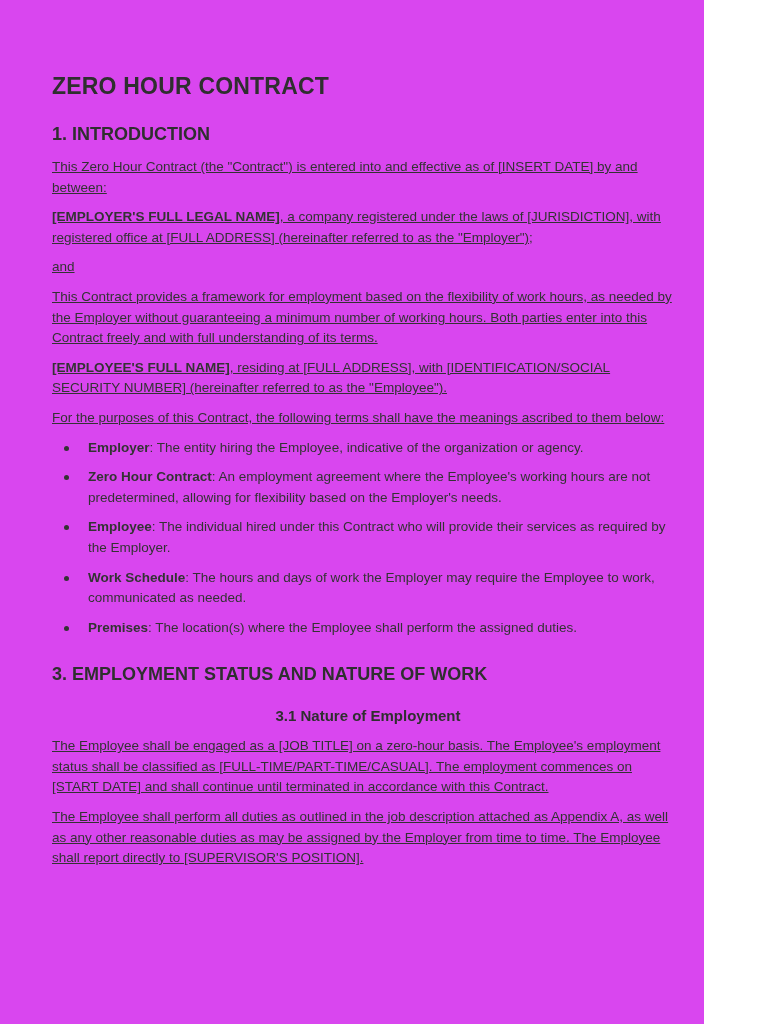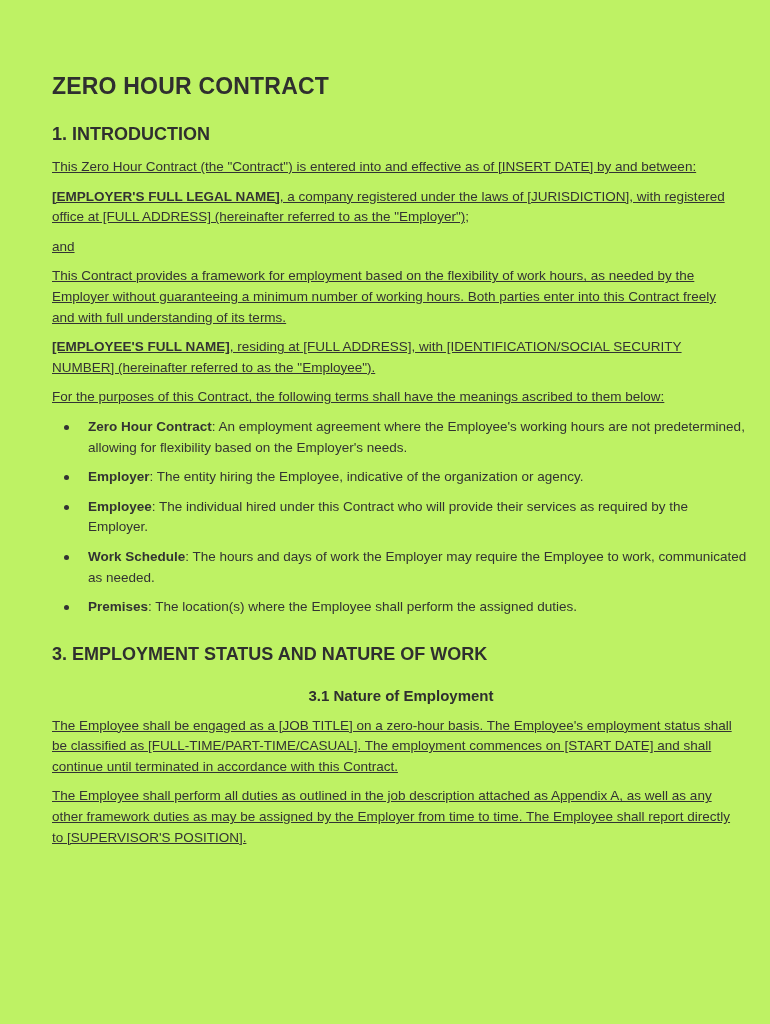--- a/index.html
+++ b/index.html
@@ -5,24 +5,24 @@
   * { box-sizing: border-box; }
   html, body {
     margin: 0;
     padding: 0;
     width: 770px;
     height: 1024px;
     background: #ffffff;
     overflow: hidden;
   }
   .page {
-    width: 770px;
+    width: 704px;
     height: 1024px;
     padding: 72px 20px 0 52px;
-    background: #bef264;
+    background: #d946ef;
     font-family: "Liberation Sans", sans-serif;
     color: #333333;
     font-size: 13.5px;
     line-height: 20.6px;
   }
   h1.doc-title {
     font-size: 23px;
     line-height: 28px;
     font-weight: 700;
     color: #2f2f2f;
@@ -85,28 +85,28 @@
   <p class="body-text">and</p>
 
   <p class="body-text">This Contract provides a framework for employment based on the flexibility of work hours, as needed by the Employer without guaranteeing a minimum number of working hours. Both parties enter into this Contract freely and with full understanding of its terms.</p>
 
   <p class="body-text"><strong>[EMPLOYEE'S FULL NAME]</strong><span>, residing at [FULL ADDRESS], with [IDENTIFICATION/SOCIAL SECURITY NUMBER] (hereinafter referred to as the "Employee").</span></p>
 
 
   <p class="body-text">For the purposes of this Contract, the following terms shall have the meanings ascribed to them below:</p>
 
   <ul class="definitions-list">
+    <li><span class="bullet"></span><strong>Employer</strong><span>: The entity hiring the Employee, indicative of the organization or agency.</span></li>
     <li><span class="bullet"></span><strong>Zero Hour Contract</strong><span>: An employment agreement where the Employee's working hours are not predetermined, allowing for flexibility based on the Employer's needs.</span></li>
-    <li><span class="bullet"></span><strong>Employer</strong><span>: The entity hiring the Employee, indicative of the organization or agency.</span></li>
     <li><span class="bullet"></span><strong>Employee</strong><span>: The individual hired under this Contract who will provide their services as required by the Employer.</span></li>
     <li><span class="bullet"></span><strong>Work Schedule</strong><span>: The hours and days of work the Employer may require the Employee to work, communicated as needed.</span></li>
     <li><span class="bullet"></span><strong>Premises</strong><span>: The location(s) where the Employee shall perform the assigned duties.</span></li>
   </ul>
 
   <h2 class="section-heading">3. EMPLOYMENT STATUS AND NATURE OF WORK</h2>
 
   <h3 class="subsection-heading">3.1 Nature of Employment</h3>
 
   <p class="body-text">The Employee shall be engaged as a [JOB TITLE] on a zero-hour basis. The Employee's employment status shall be classified as [FULL-TIME/PART-TIME/CASUAL]. The employment commences on [START DATE] and shall continue until terminated in accordance with this Contract.</p>
 
-  <p class="body-text">The Employee shall perform all duties as outlined in the job description attached as Appendix A, as well as any other framework duties as may be assigned by the Employer from time to time. The Employee shall report directly to [SUPERVISOR'S POSITION].</p>
+  <p class="body-text">The Employee shall perform all duties as outlined in the job description attached as Appendix A, as well as any other reasonable duties as may be assigned by the Employer from time to time. The Employee shall report directly to [SUPERVISOR'S POSITION].</p>
 
 </div>
 
 </body></html>

